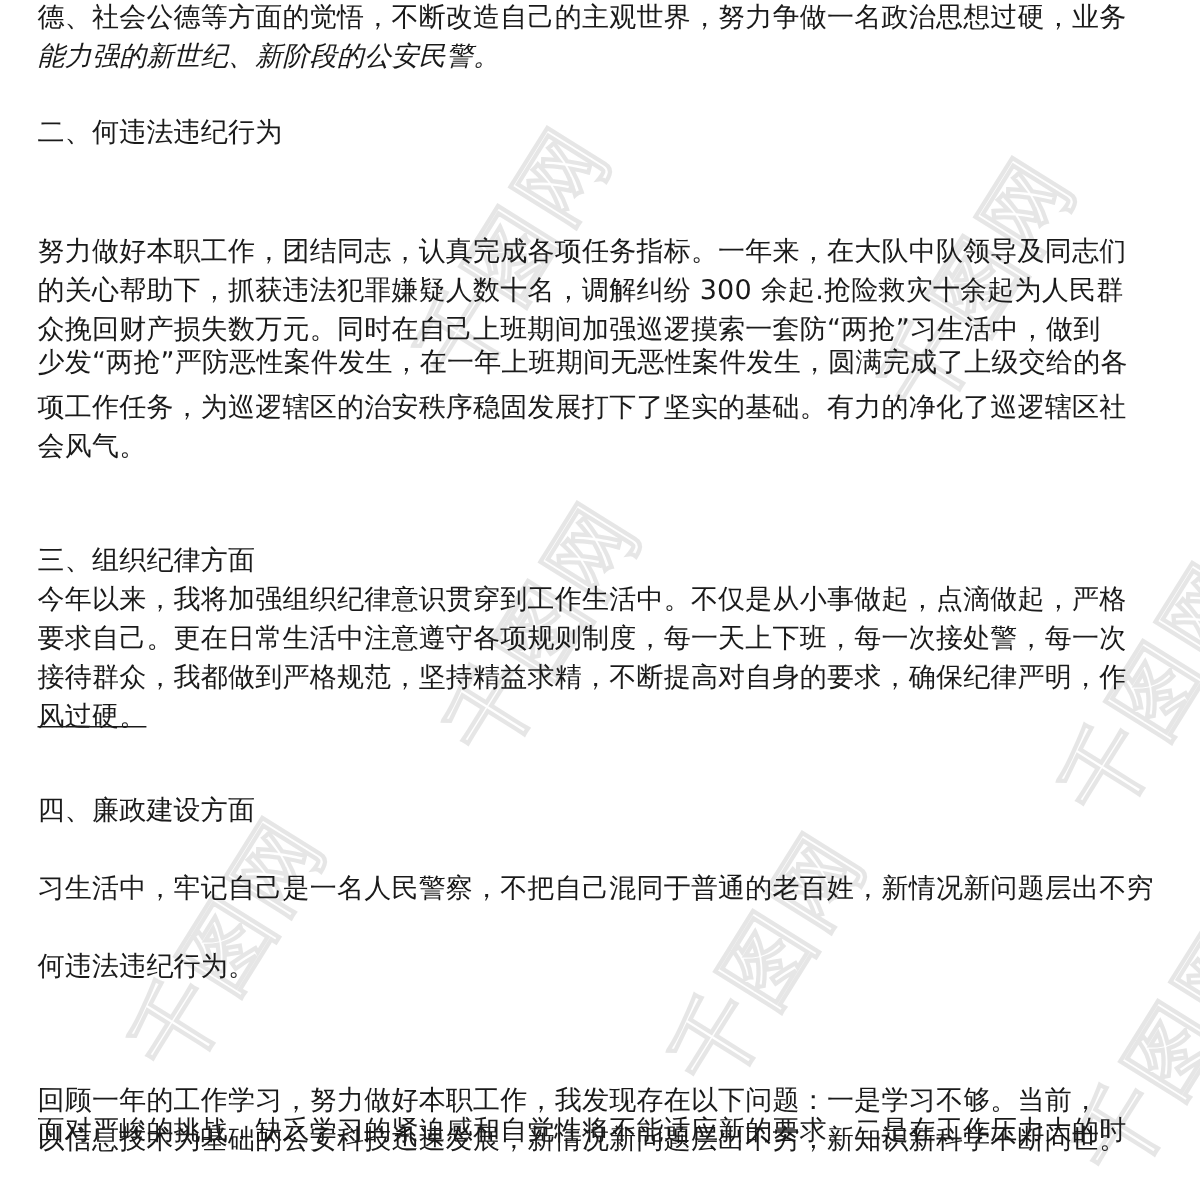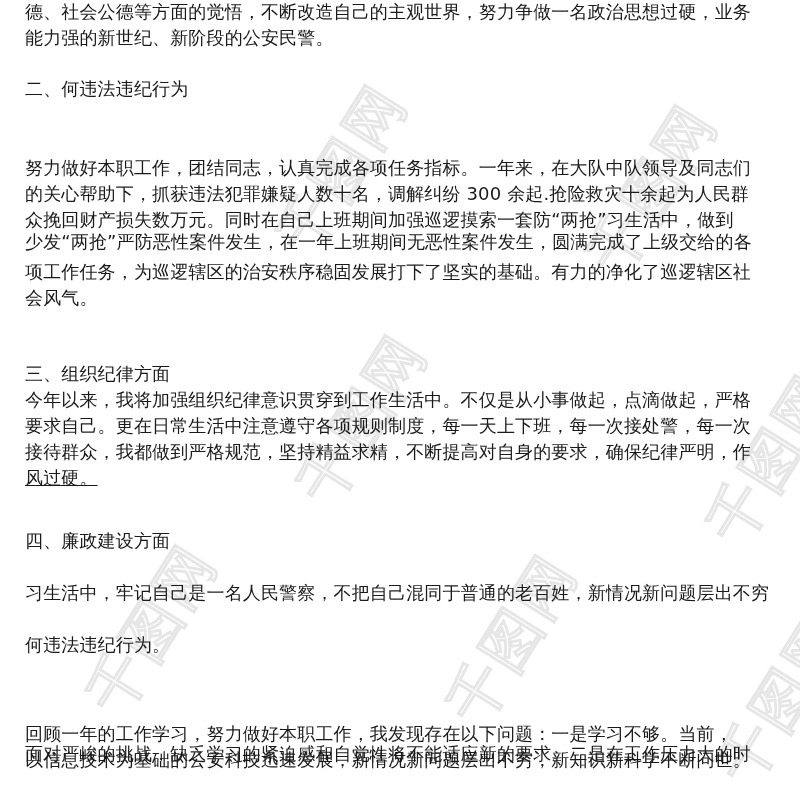--- a/index.html
+++ b/index.html
@@ -53,21 +53,21 @@
 <div class="watermark" style="left:250px; top:130px;">千图网</div>
 <div class="watermark" style="left:270px; top:380px;">千图网</div>
 <div class="watermark" style="left:60px; top:590px;">千图网</div>
 <div class="watermark" style="left:420px; top:600px;">千图网</div>
 <div class="watermark" style="left:680px; top:420px;">千图网</div>
 <div class="watermark" style="left:690px; top:660px;">千图网</div>
 
 <div class="page">
 
   <div class="line" style="top:0px;">德、社会公德等方面的觉悟，不断改造自己的主观世界，努力争做一名政治思想过硬，业务</div>
-  <div class="line" style="top:26px;">能力强的新世纪、新阶段的公安民警。</div>
+  <div class="line" style="top:26px;font-style:italic;">能力强的新世纪、新阶段的公安民警。</div>
 
   <div class="line" style="top:77px;">二、何违法违纪行为</div>
   <div class="line" style="top:156px;">努力做好本职工作，团结同志，认真完成各项任务指标。一年来，在大队中队领导及同志们</div>
   <div class="line" style="top:182px;">的关心帮助下，抓获违法犯罪嫌疑人数十名，调解纠纷 300 余起.抢险救灾十余起为人民群</div>
   <div class="line" style="top:208px;">众挽回财产损失数万元。同时在自己上班期间加强巡逻摸索一套防“两抢”习生活中，做到</div>
   <div class="line" style="top:230px;">少发“两抢”严防恶性案件发生，在一年上班期间无恶性案件发生，圆满完成了上级交给的各</div>
   <div class="line" style="top:260px;">项工作任务，为巡逻辖区的治安秩序稳固发展打下了坚实的基础。有力的净化了巡逻辖区社</div>
   <div class="line" style="top:286px;">会风气。</div>
 
   <div class="line" style="top:362px;">三、组织纪律方面</div>

